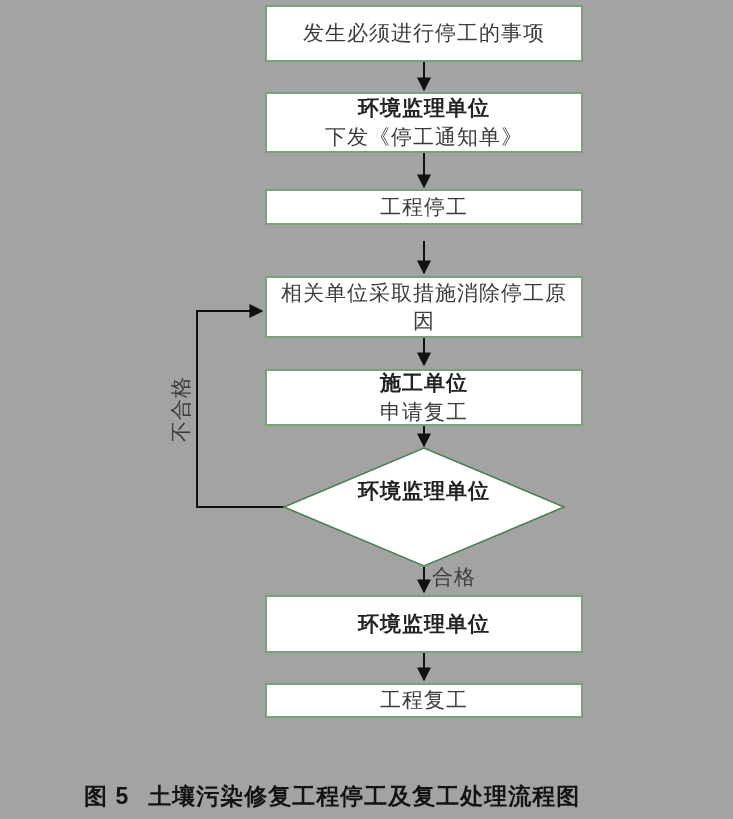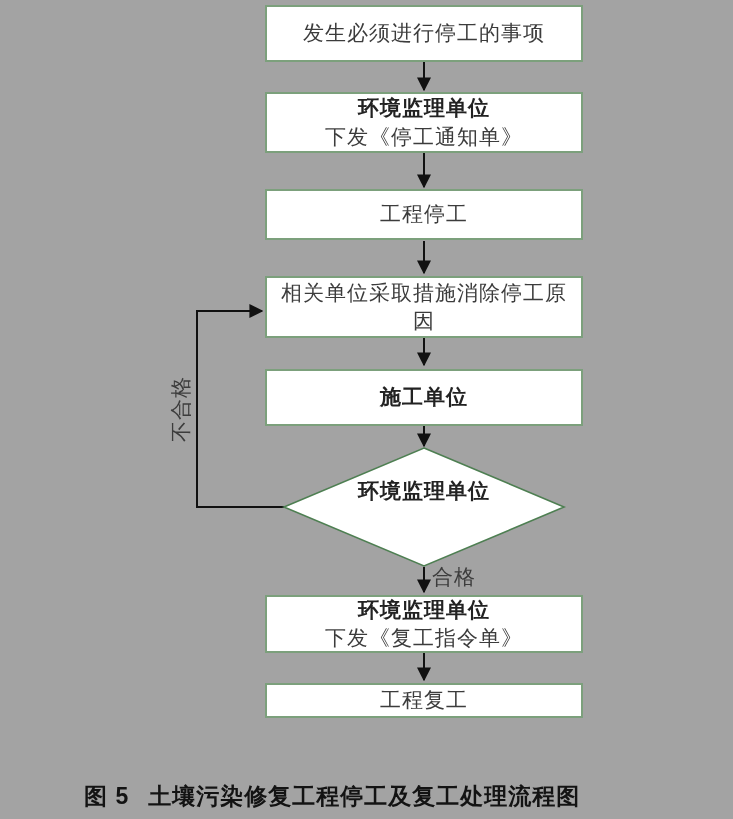--- a/index.html
+++ b/index.html
@@ -96,42 +96,42 @@
 
   <div class="node" style="left:265px; top:5px; width:318px; height:57px;">
     <div>发生必须进行停工的事项</div>
   </div>
 
   <div class="node" style="left:265px; top:92px; width:318px; height:61px;">
     <div class="head">环境监理单位</div>
     <div>下发《停工通知单》</div>
   </div>
 
-  <div class="node" style="left:265px; top:189px; width:318px; height:51px;">
+  <div class="node" style="left:265px; top:189px; width:318px; height:36px;">
     <div>工程停工</div>
   </div>
 
   <div class="node" style="left:265px; top:276px; width:318px; height:62px;justify-content:center;">
     <div>相关单位采取措施消除停工原因</div>
   </div>
 
   <div class="node" style="left:265px; top:369px; width:318px; height:57px;">
     <div class="head">施工单位</div>
+    <div>申请复工</div>
   </div>
 
   <div class="diamond-text">
     <div class="head">环境监理单位</div>
   </div>
 
   <div class="edge-label pass">合格</div>
   <div class="edge-label fail">不合格</div>
 
   <div class="node" style="left:265px; top:595px; width:318px; height:58px;">
     <div class="head">环境监理单位</div>
-    <div>下发《复工指令单》</div>
   </div>
 
   <div class="node" style="left:265px; top:683px; width:318px; height:35px;">
     <div>工程复工</div>
   </div>
 
   <div class="caption">
     <span class="num">图 5</span><span>土壤污染修复工程停工及复工处理流程图</span>
   </div>
 

